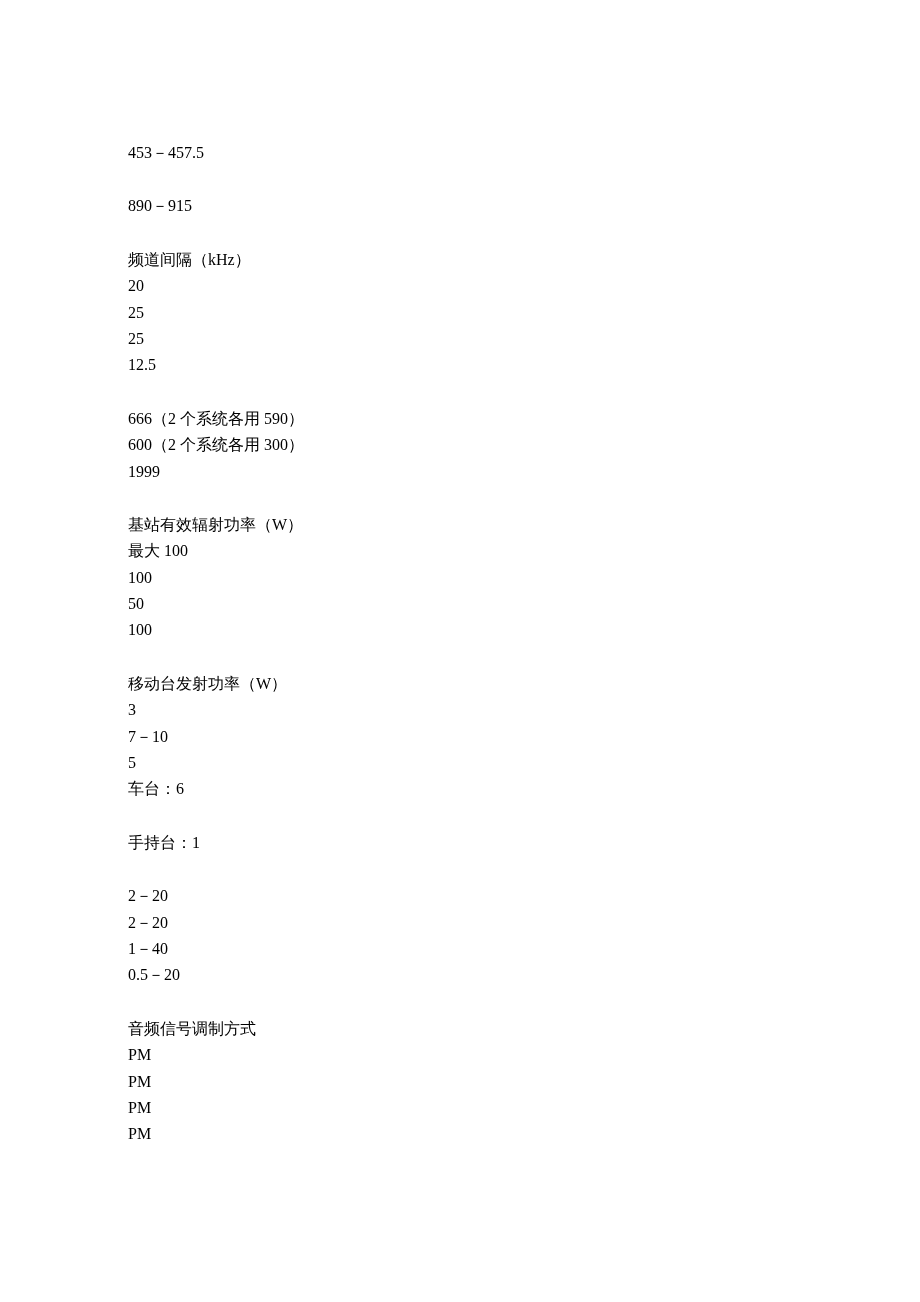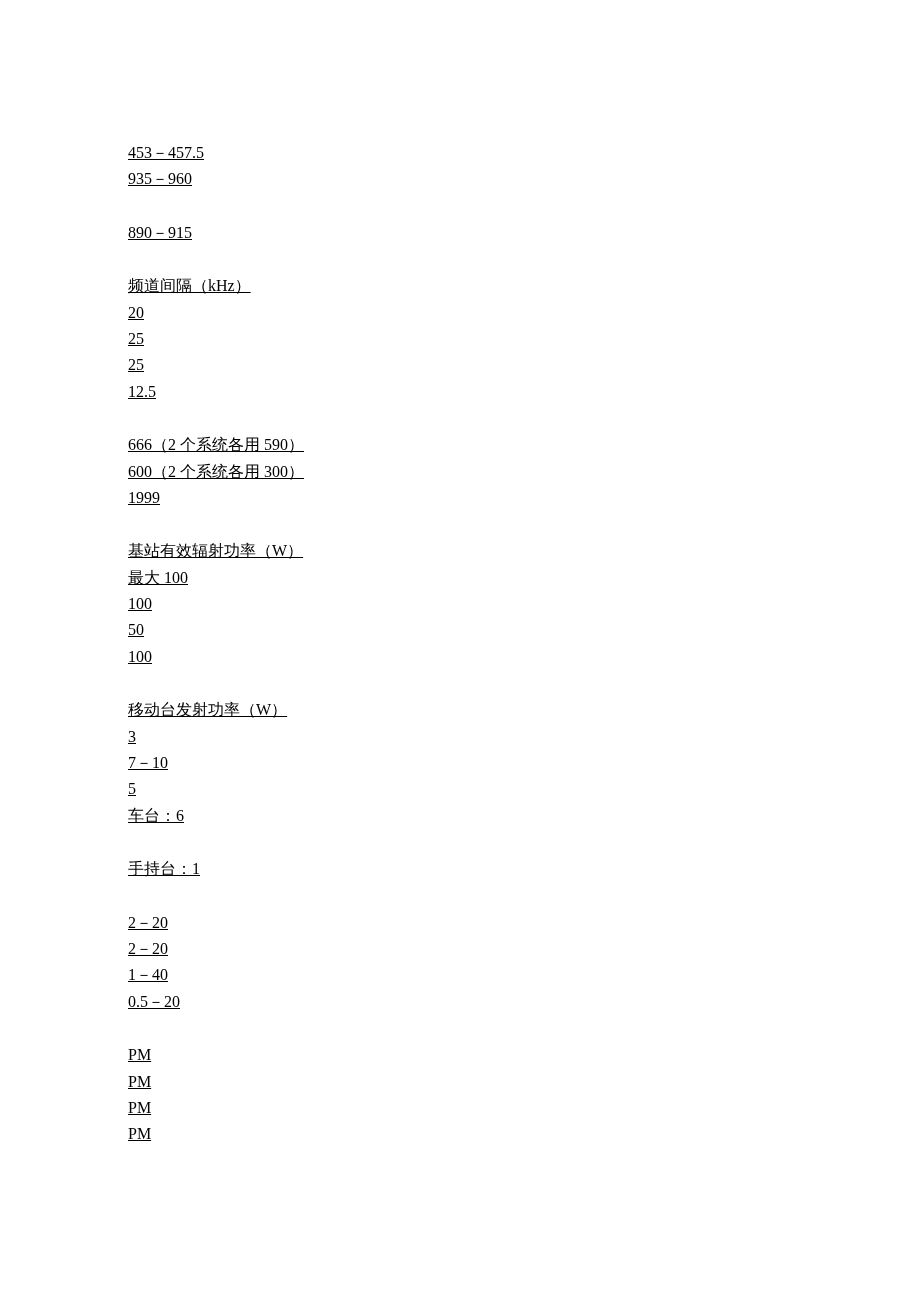--- a/index.html
+++ b/index.html
@@ -15,29 +15,27 @@
       font-size: 16px;
       color: #000000;
       padding: 140px 128px 0 128px;
       line-height: 1.65;
     }
     .section {
       margin-bottom: 27px;
     }
     .line {
       display: block;
-      text-decoration: underline;
     }
   </style>
 </head>
 <body>
 
 <div class="section">
   <span class="line">453－457.5</span>
-  <span class="line">935－960</span>
 </div>
 
 <div class="section">
   <span class="line">890－915</span>
 </div>
 
 <div class="section">
   <span class="line">频道间隔（kHz）</span>
   <span class="line">20</span>
   <span class="line">25</span>
@@ -72,17 +70,18 @@
 </div>
 
 <div class="section">
   <span class="line">2－20</span>
   <span class="line">2－20</span>
   <span class="line">1－40</span>
   <span class="line">0.5－20</span>
 </div>
 
 <div class="section">
+  <span class="line">音频信号调制方式</span>
   <span class="line">PM</span>
   <span class="line">PM</span>
   <span class="line">PM</span>
   <span class="line">PM</span>
 </div>
 
 </body></html>

